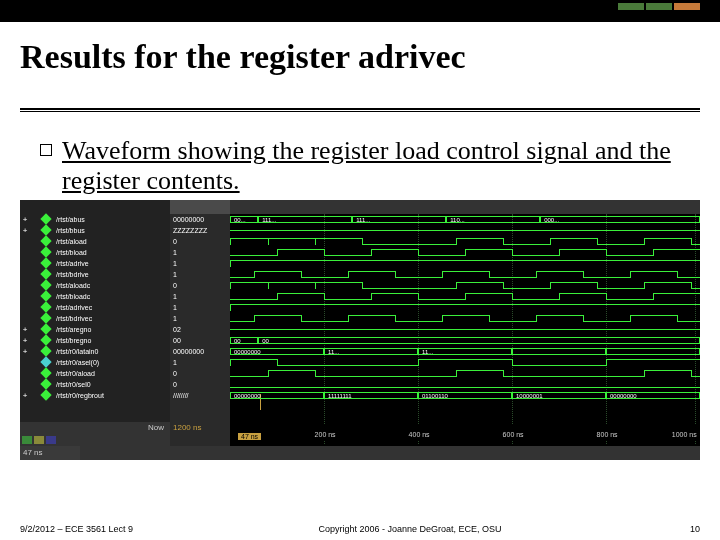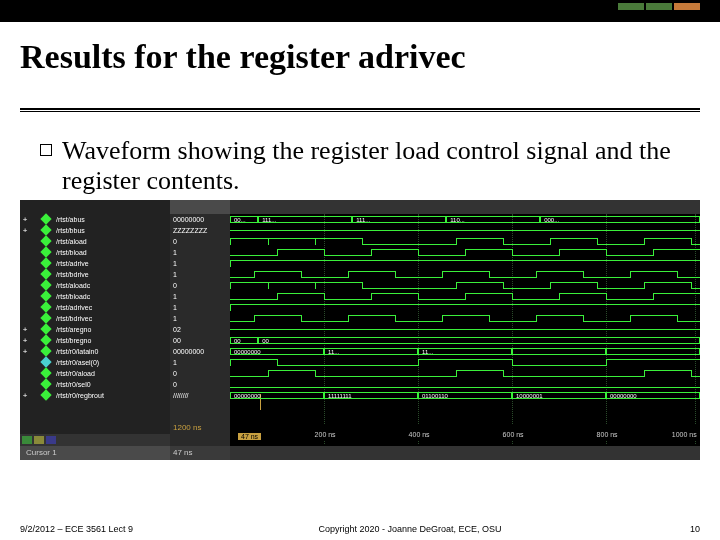--- a/index.html
+++ b/index.html
@@ -7,21 +7,21 @@
   .header-bar { height: 22px; background: #000; position: relative; }
   .header-accent { position: absolute; right: 20px; top: 3px; display: flex; gap: 2px; }
   .accent-cell { width: 26px; height: 7px; }
   .ac-g { background: #4a7a3a; }
   .ac-o { background: #c67a3a; }
   .title-underline { border-top: 2px solid #000; border-bottom: 1px solid #000; height: 4px; margin-top: 32px; margin-left: 20px; margin-right: 20px; }
   .slide-title { font-size: 34px; margin: 16px 20px 0 20px; }
   .body-text { margin: 24px 40px 0 40px; }
   .bullet-row { display: flex; align-items: flex-start; gap: 10px; }
   .bullet-box { width: 12px; height: 12px; border: 1px solid #000; margin-top: 8px; flex-shrink: 0; }
-  .bullet-text { font-size: 26px; line-height: 1.15; }
+  .bullet-text { font-size: 26px; line-height: 1.15; text-decoration: underline; }
   .waveform { margin: 4px 20px 0 20px; background: #000; height: 260px; position: relative; overflow: hidden; font-family: Arial, sans-serif; }
   .wf-left { position: absolute; left: 0; top: 0; bottom: 0; width: 150px; background: #222; }
   .wf-left-hdr { height: 14px; background: #4a4a4a; color: #ccc; font-size: 8px; padding-left: 30px; line-height: 14px; }
   .wf-sigs { position: absolute; top: 14px; left: 0; right: 0; }
   .sig-row { height: 11px; display: flex; align-items: center; font-size: 7px; color: #fff; }
   .sig-ico { width: 10px; text-align: center; color: #fff; font-size: 8px; }
   .sig-collapse { width: 10px; }
   .sig-diamond { width: 8px; height: 8px; background: #3af03a; transform: rotate(45deg); margin-left: 2px; flex-shrink: 0; }
   .sig-diamond.cyan { background: #4ad0d0; }
   .sig-name { margin-left: 6px; color: #fff; }
@@ -175,20 +175,21 @@
           <span class="sig-diamond "></span>
           <span class="sig-name">/rtst/r0/sel0</span>
         </div>
         <div class="sig-row">
           <span class="sig-ico">+</span>
           <span class="sig-collapse"></span>
           <span class="sig-diamond "></span>
           <span class="sig-name">/rtst/r0/regbrout</span>
         </div>
       </div>
+    <div class="now-box">Now</div>
     <div class="wf-toolbar">
       <div class="tb-btn" style="background:#3a8a3a"></div>
       <div class="tb-btn" style="background:#8a8a3a"></div>
       <div class="tb-btn" style="background:#3a3a8a"></div>
     </div>
   </div>
   <div class="wf-val">
     <div style="height:14px;background:#4a4a4a"></div>
     <div class="val-col" id="sig-vals">
         <div class="val-row">00000000</div>
@@ -451,22 +452,21 @@
     <div class="timestrip">
       <span class="ts-label" style="left:18%">200 ns</span>
       <span class="ts-label" style="left:38%">400 ns</span>
       <span class="ts-label" style="left:58%">600 ns</span>
       <span class="ts-label" style="left:78%">800 ns</span>
       <span class="ts-label" style="left:94%">1000 ns</span>
       <span class="cursor-tag">47 ns</span>
     </div>
   </div>
   <div class="cursor-row">
-    <div class="cursor-left">Cursor 1</div>
     <div class="cursor-val">47 ns</div>
   </div>
 </div>
 
 <div class="footer">
   <span class="footer-left">9/2/2012 – ECE 3561 Lect 9</span>
-  <span class="footer-mid">Copyright 2020 - Joanne DeGroat, ECE, OSU</span>
+  <span class="footer-mid">Copyright 2006 - Joanne DeGroat, ECE, OSU</span>
   <span class="footer-right">10</span>
 </div>
 
 </body></html>

